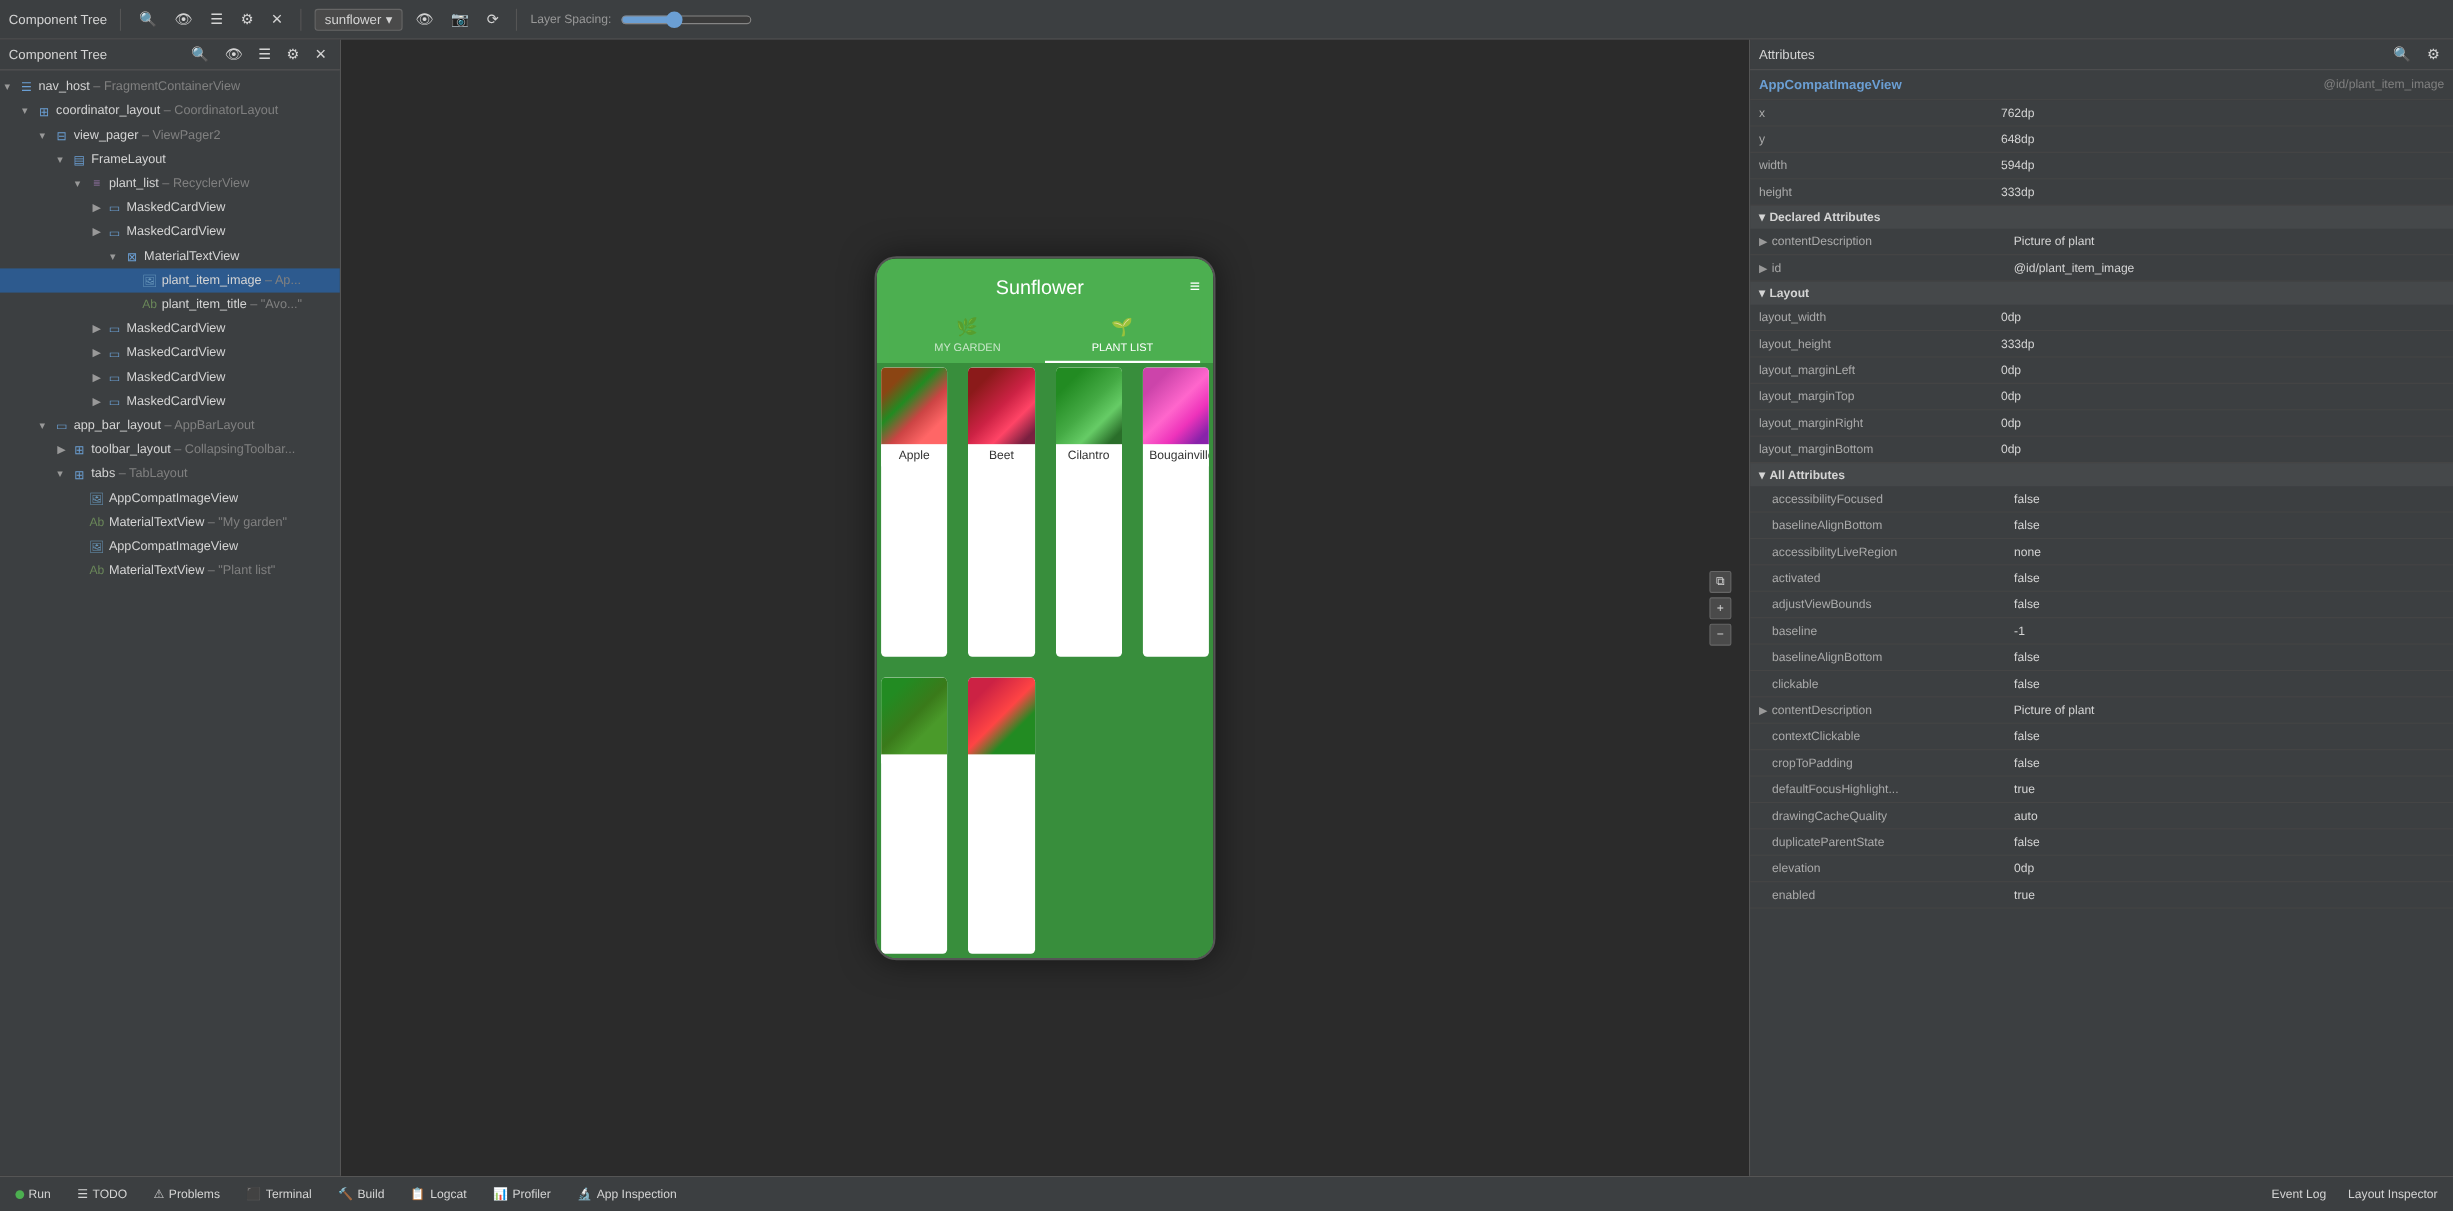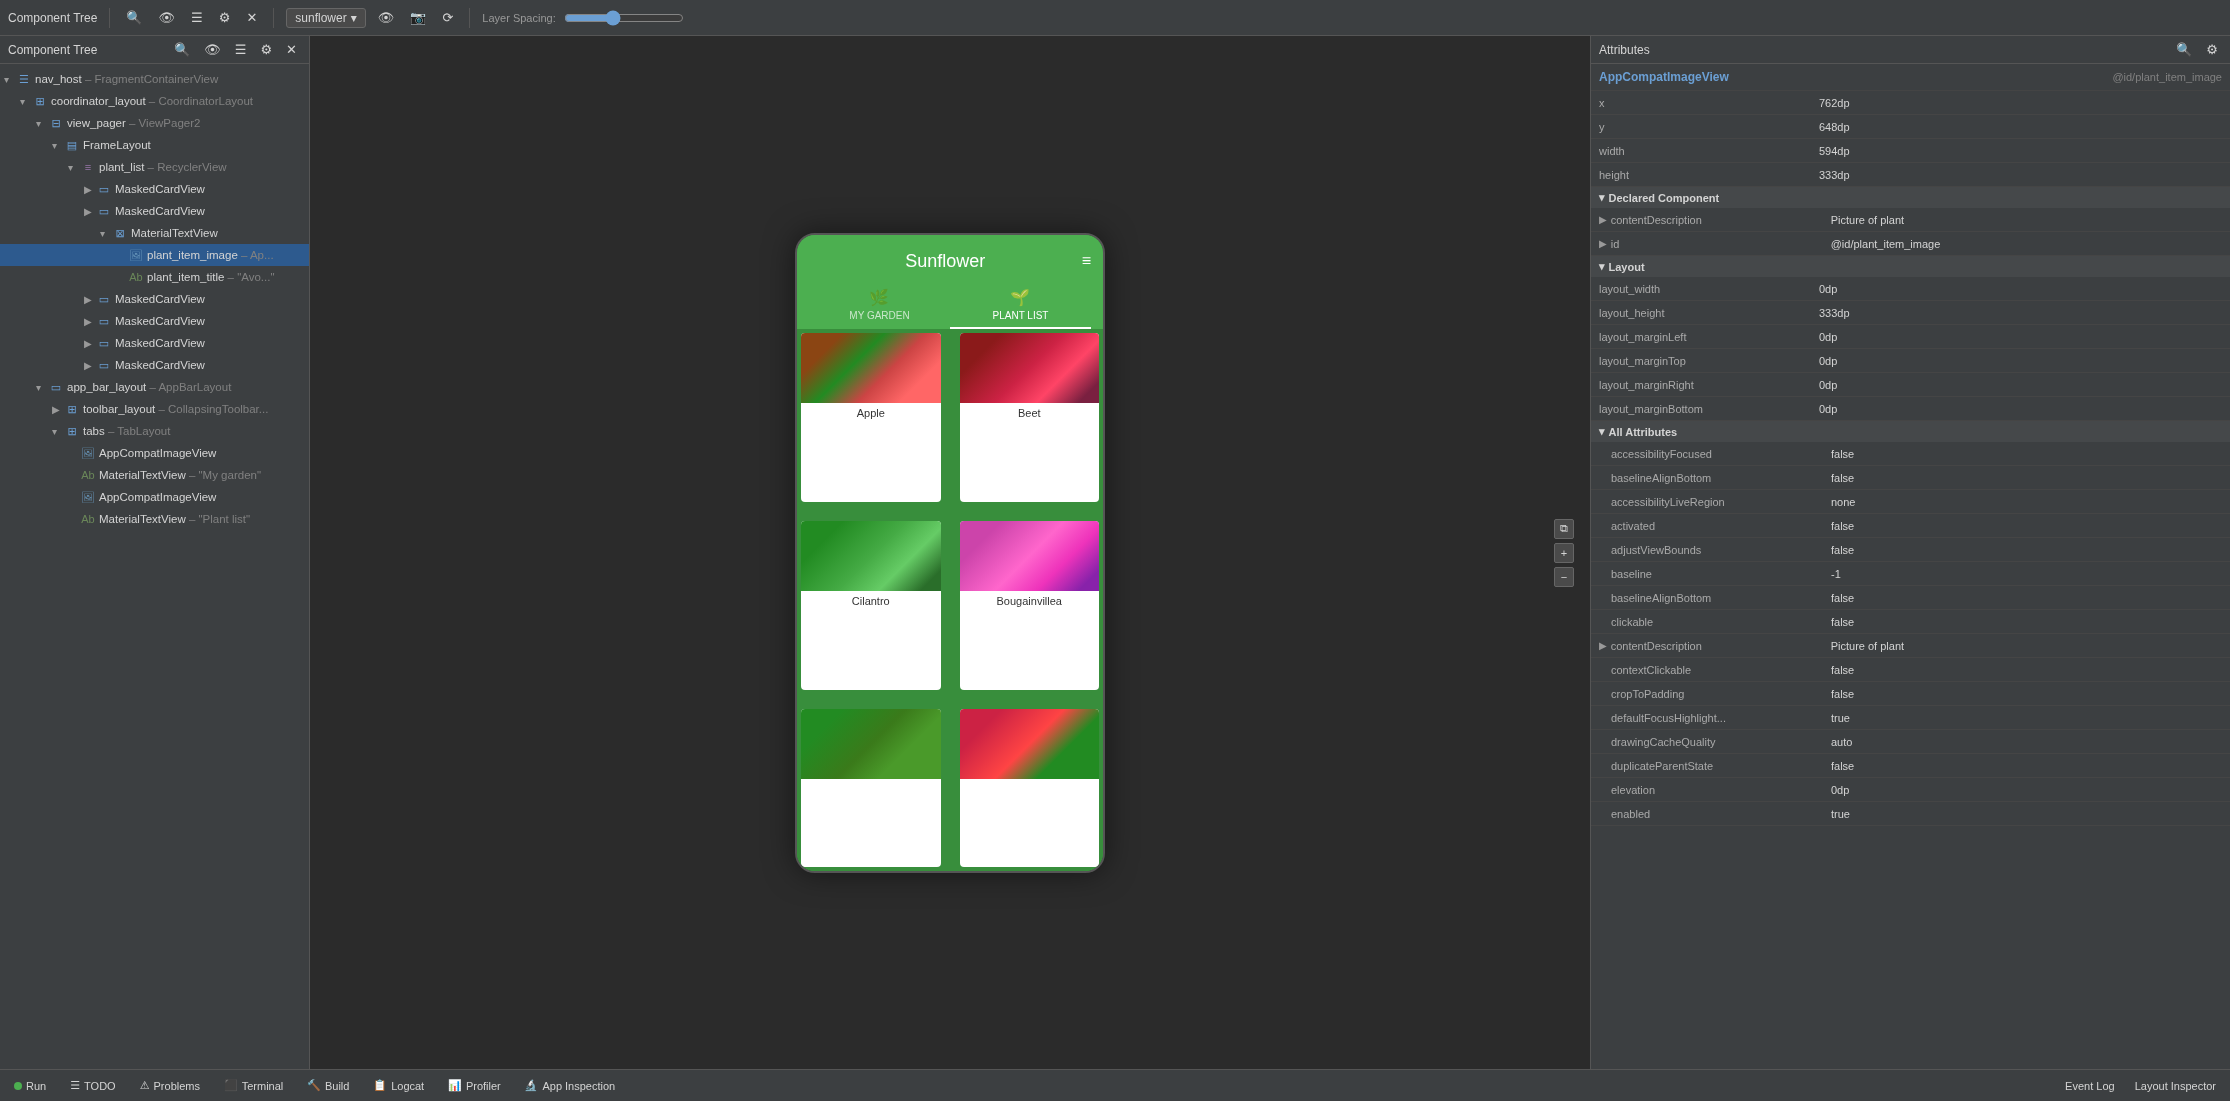--- a/index.html
+++ b/index.html
@@ -226,21 +226,21 @@
       height: 2px;
       background: white;
     }
     .tab-icon { font-size: 16px; }
 
     
     .plant-grid {
       flex: 1;
       background: #388e3c;
       display: grid;
-      grid-template-columns: 1fr 1fr;
+      grid-template-columns: 1fr 1fr 1fr 1fr;
       gap: 19px;
       padding: 4px;
       overflow-y: auto;
     }
     .plant-card {
       background: white;
       border-radius: 4px;
       overflow: hidden;
       position: relative;
     }
@@ -735,21 +735,21 @@
         <div class="attr-row">
           <span class="attr-name">width</span>
           <span class="attr-value">594dp</span>
         </div>
         <div class="attr-row">
           <span class="attr-name">height</span>
           <span class="attr-value">333dp</span>
         </div>
         <div class="section-header">
           <span>▾</span>
-          <span>Declared Component</span>
+          <span>Declared Attributes</span>
         </div>
         <div class="attr-row">
           <span class="attr-expand">▶</span>
           <span class="attr-name">contentDescription</span>
           <span class="attr-value">Picture of plant</span>
         </div>
         <div class="attr-row">
           <span class="attr-expand">▶</span>
           <span class="attr-name">id</span>
           <span class="attr-value">@id/plant_item_image</span>

